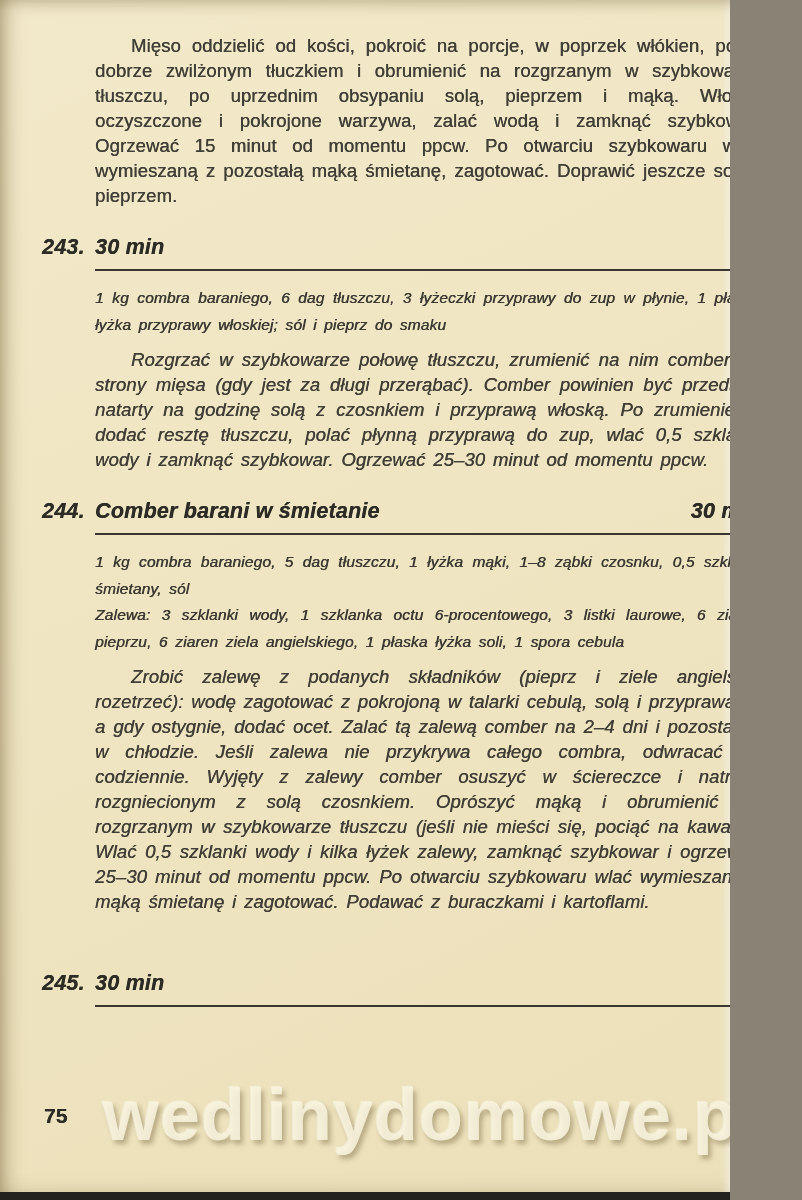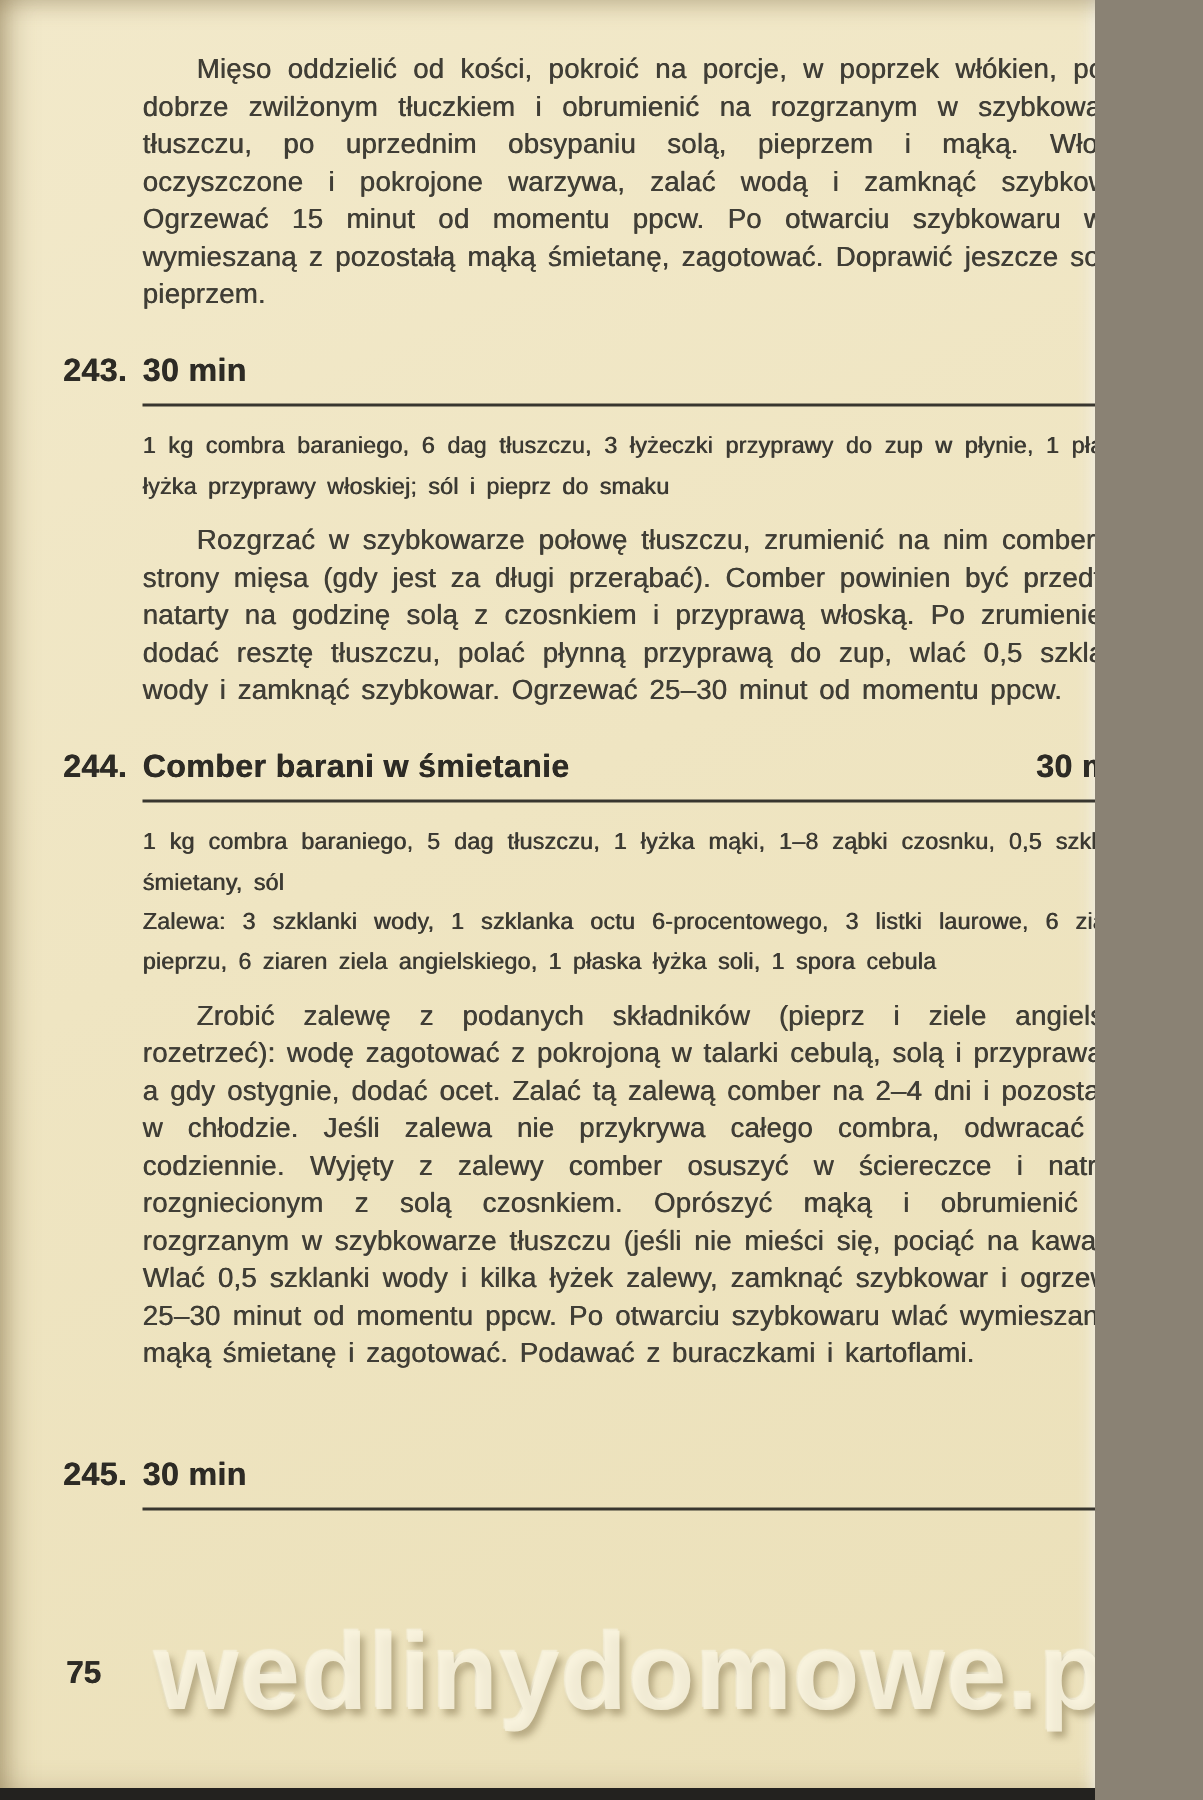--- a/index.html
+++ b/index.html
@@ -32,21 +32,21 @@
     width: 665px;
     text-align: justify;
     font-size: 18.5px;
     line-height: 25px;
     word-spacing: 2.5px;
     letter-spacing: 0.1px;
     color: #403e36;
     text-shadow: 0.35px 0 0 currentColor;
   }
   .indent { text-indent: 36px; }
-  .recipe { margin: 0; }
+  .recipe { margin: 0; font-style: italic; }
   .recipe-header {
     display: flex;
     align-items: baseline;
     margin-top: 27px;
     font-weight: 700;
     font-size: 21.5px;
     color: #2d2b25;
     letter-spacing: 0.2px;
   }
   .recipe-number {

